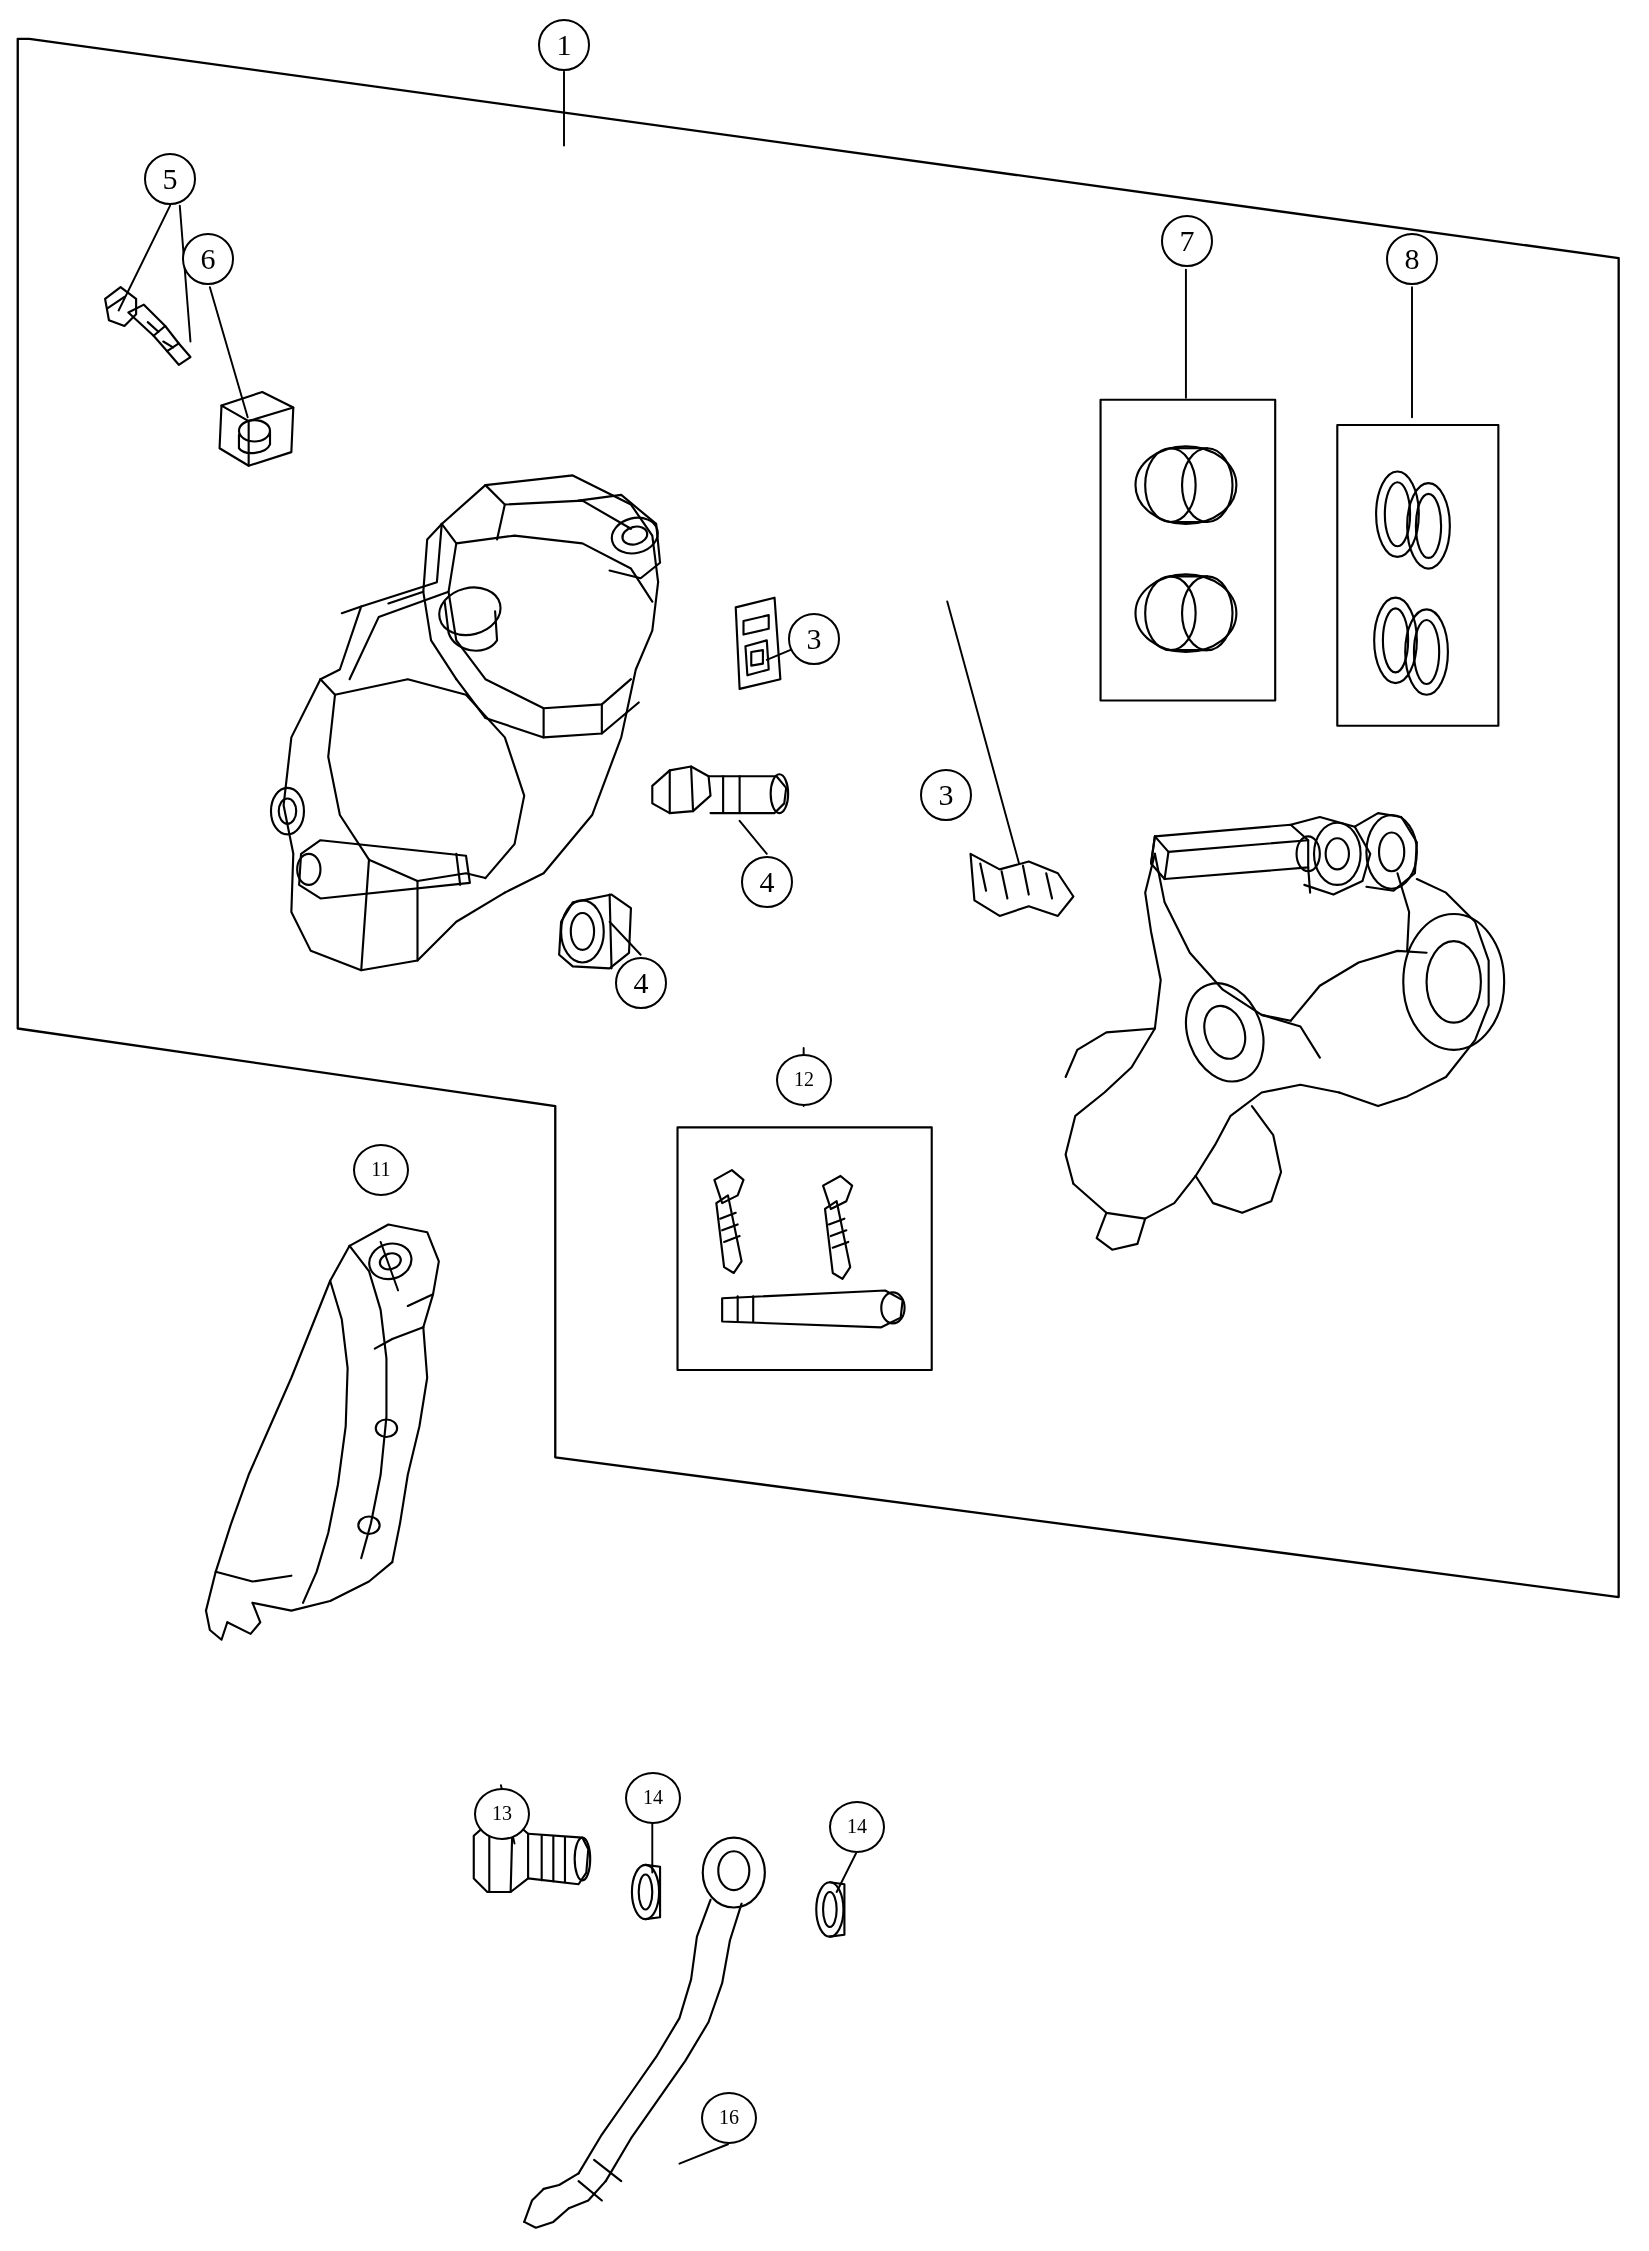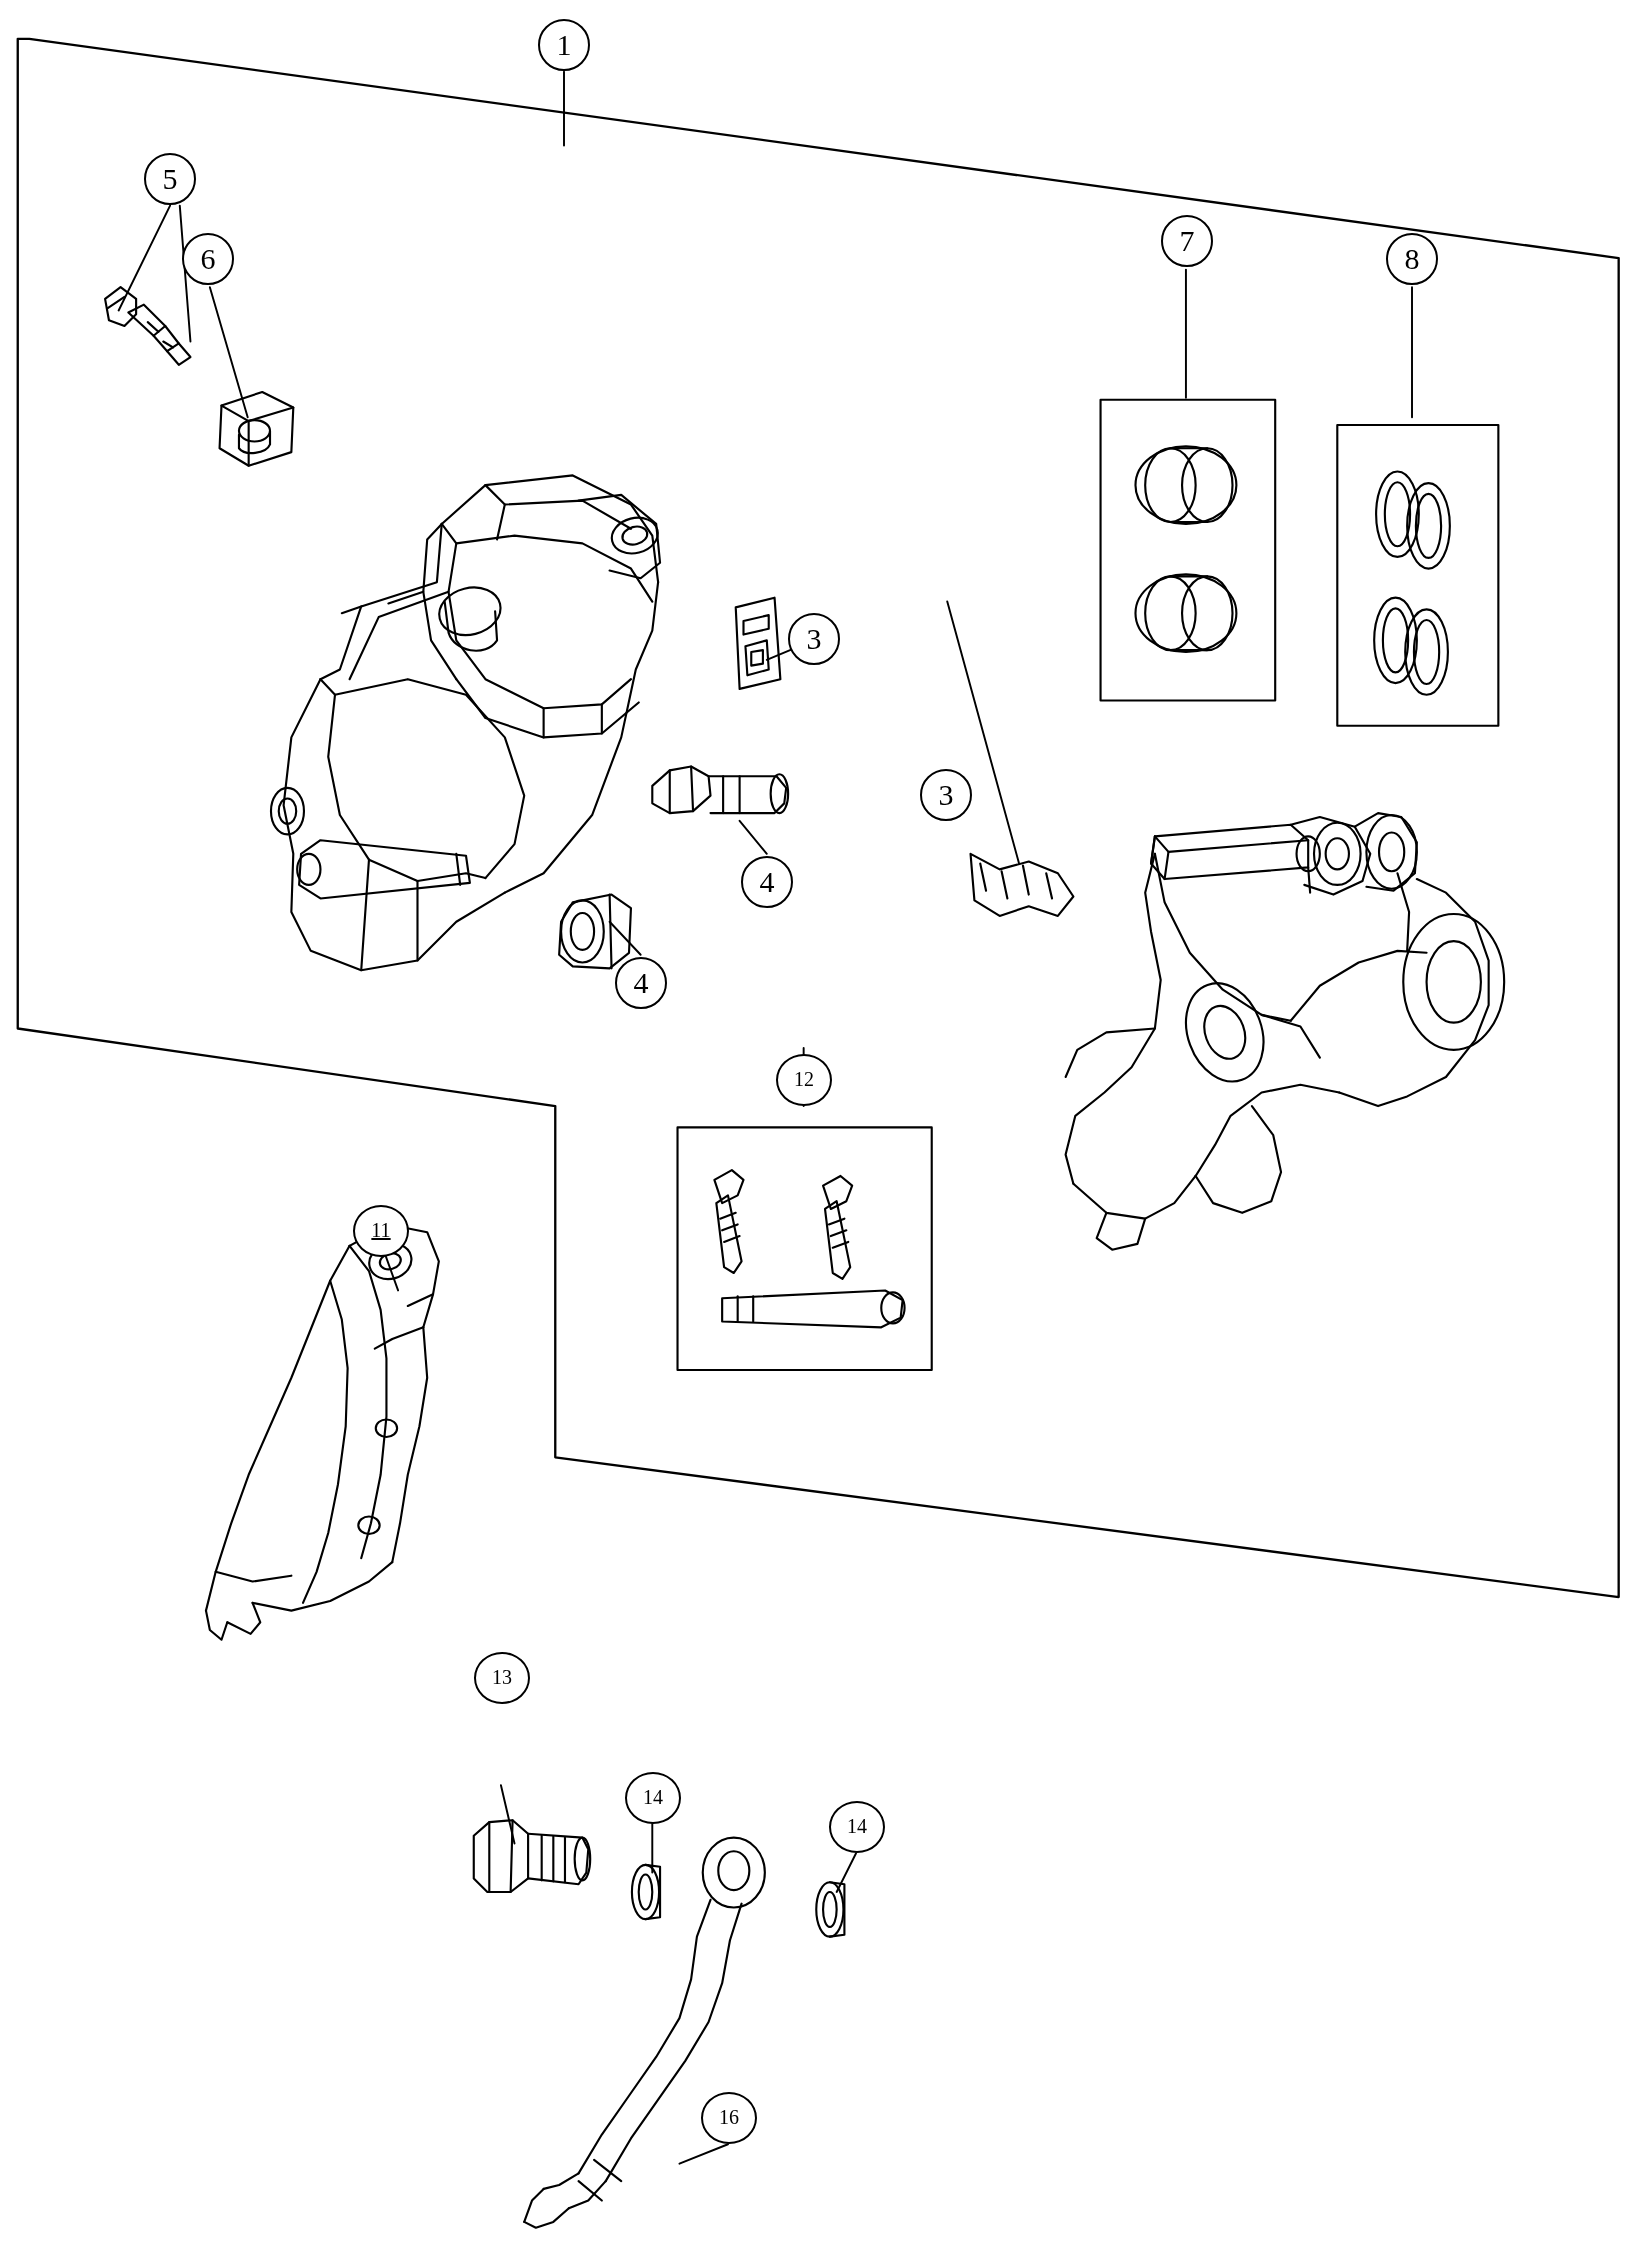--- a/index.html
+++ b/index.html
@@ -297,20 +297,20 @@
   <div class="callout" style="left:538px; top:19.4px;">1</div>
   <div class="callout" style="left:144px; top:153px;">5</div>
   <div class="callout" style="left:182px; top:233px;">6</div>
   <div class="callout" style="left:1161px; top:215px;">7</div>
   <div class="callout" style="left:1386px; top:233px;">8</div>
   <div class="callout" style="left:788px; top:613px;">3</div>
   <div class="callout" style="left:920px; top:769px;">3</div>
   <div class="callout" style="left:741px; top:856px;">4</div>
   <div class="callout" style="left:615px; top:957px;">4</div>
   <div class="callout wide" style="left:776px; top:1054px;">12</div>
-  <div class="callout wide" style="left:353px; top:1205px;text-decoration:underline;">11</div>
-  <div class="callout wide" style="left:474px; top:1652px;font-family:Liberation Serif, serif;">13</div>
+  <div class="callout wide" style="left:353px; top:1144px;">11</div>
+  <div class="callout wide" style="left:474px; top:1788px;font-family:Liberation Serif, serif;">13</div>
   <div class="callout wide" style="left:625px; top:1772px;">14</div>
   <div class="callout wide" style="left:829px; top:1801px;">14</div>
   <div class="callout wide" style="left:701px; top:2092px;">16</div>
 
 </div>
 
 
 </body></html>

